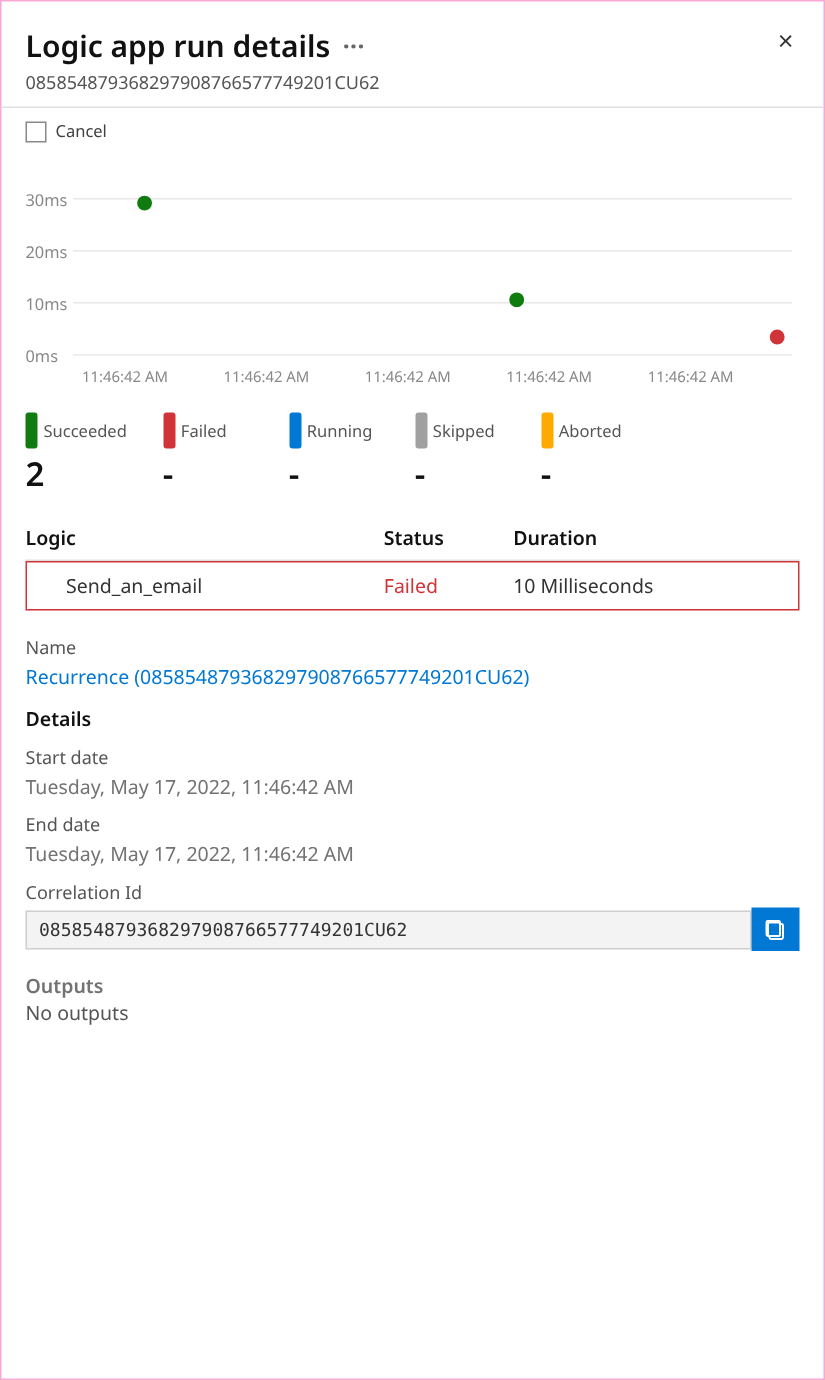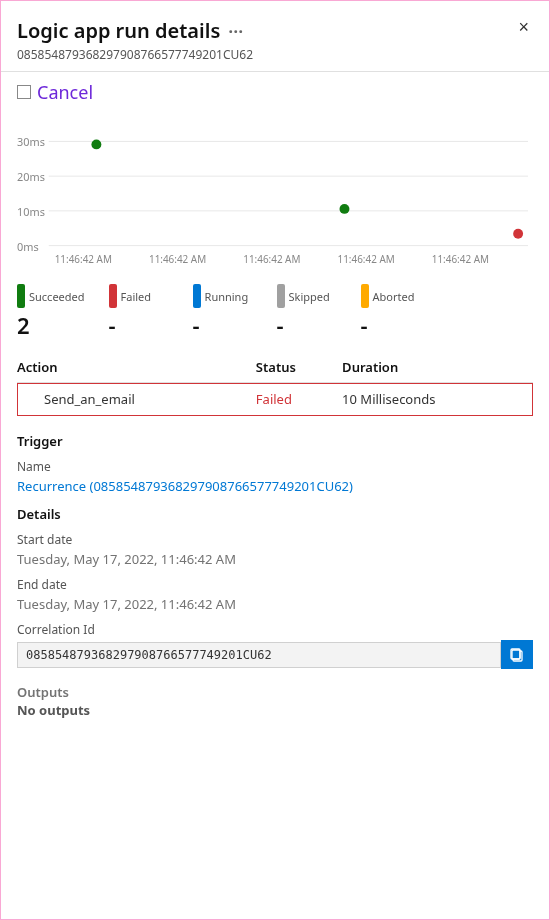--- a/index.html
+++ b/index.html
@@ -63,22 +63,22 @@
       align-items: center;
       gap: 6px;
     }
     .cancel-checkbox {
       width: 14px;
       height: 14px;
       border: 1px solid #888;
       background: #fff;
     }
     .cancel-label {
-      color: #6d28d9;
-      font-size: 18px;
+      color: #404040;
+      font-size: 11px;
     }
     
     .chart-area {
       margin: 8px 0 8px 0;
       position: relative;
       height: 160px;
     }
     .chart-svg {
       width: 100%;
       height: 160px;
@@ -183,21 +183,20 @@
     }
     .outputs-label {
       font-weight: 600;
       font-size: 13px;
       color: #555;
       margin-top: 12px;
     }
     .no-outputs {
       font-size: 13px;
       color: #555;
-      font-weight: bold;
     }
     
     .panel-content::-webkit-scrollbar { width: 6px; }
     .panel-content::-webkit-scrollbar-thumb { background: #ccc; border-radius: 3px; }
   </style>
 </head>
 <body>
 
 <div class="panel">
   <div class="panel-header">
@@ -274,35 +273,34 @@
           <span class="status-dot" style="background:#ffaa00;"></span>
           <span>Aborted</span>
         </div>
         <span class="status-count">-</span>
       </div>
     </div>
 
     <table class="action-table">
       <thead>
         <tr>
-          <th>Action</th>
+          <th>Logic</th>
           <th>Status</th>
           <th>Duration</th>
         </tr>
       </thead>
       <tbody id="table-body">
           <tr style="outline: rgb(209, 52, 56) solid 1.5px; outline-offset: -1px;">
             <td style="color: rgb(51, 51, 51); padding-left: 27px;">Send_an_email</td>
             <td style="color: rgb(209, 52, 56);">Failed</td>
             <td>10 Milliseconds</td>
           </tr>
         </tbody>
     </table>
 
-    <div class="section-label">Trigger</div>
 
     <div class="field-label">Name</div>
     <div class="field-value link">Recurrence (085854879368297908766577749201CU62)</div>
 
     <div class="section-label">Details</div>
 
     <div class="field-label">Start date</div>
     <div class="field-value">Tuesday, May 17, 2022, 11:46:42 AM</div>
 
     <div class="field-label">End date</div>

